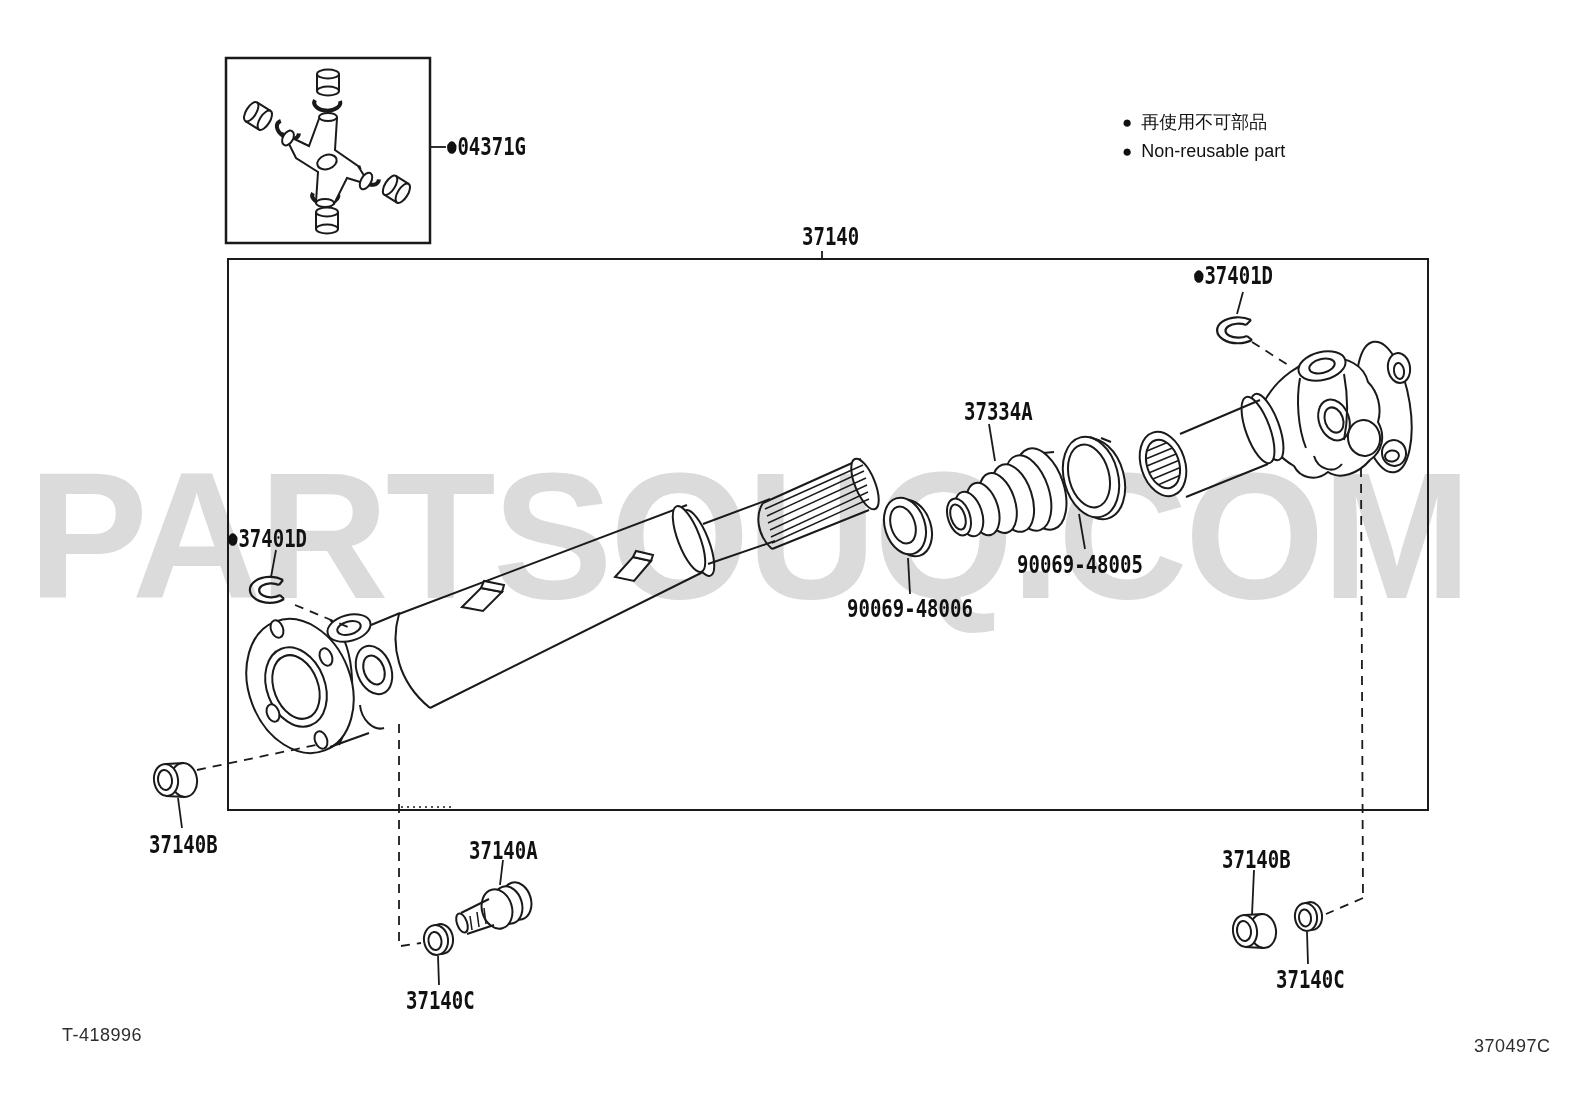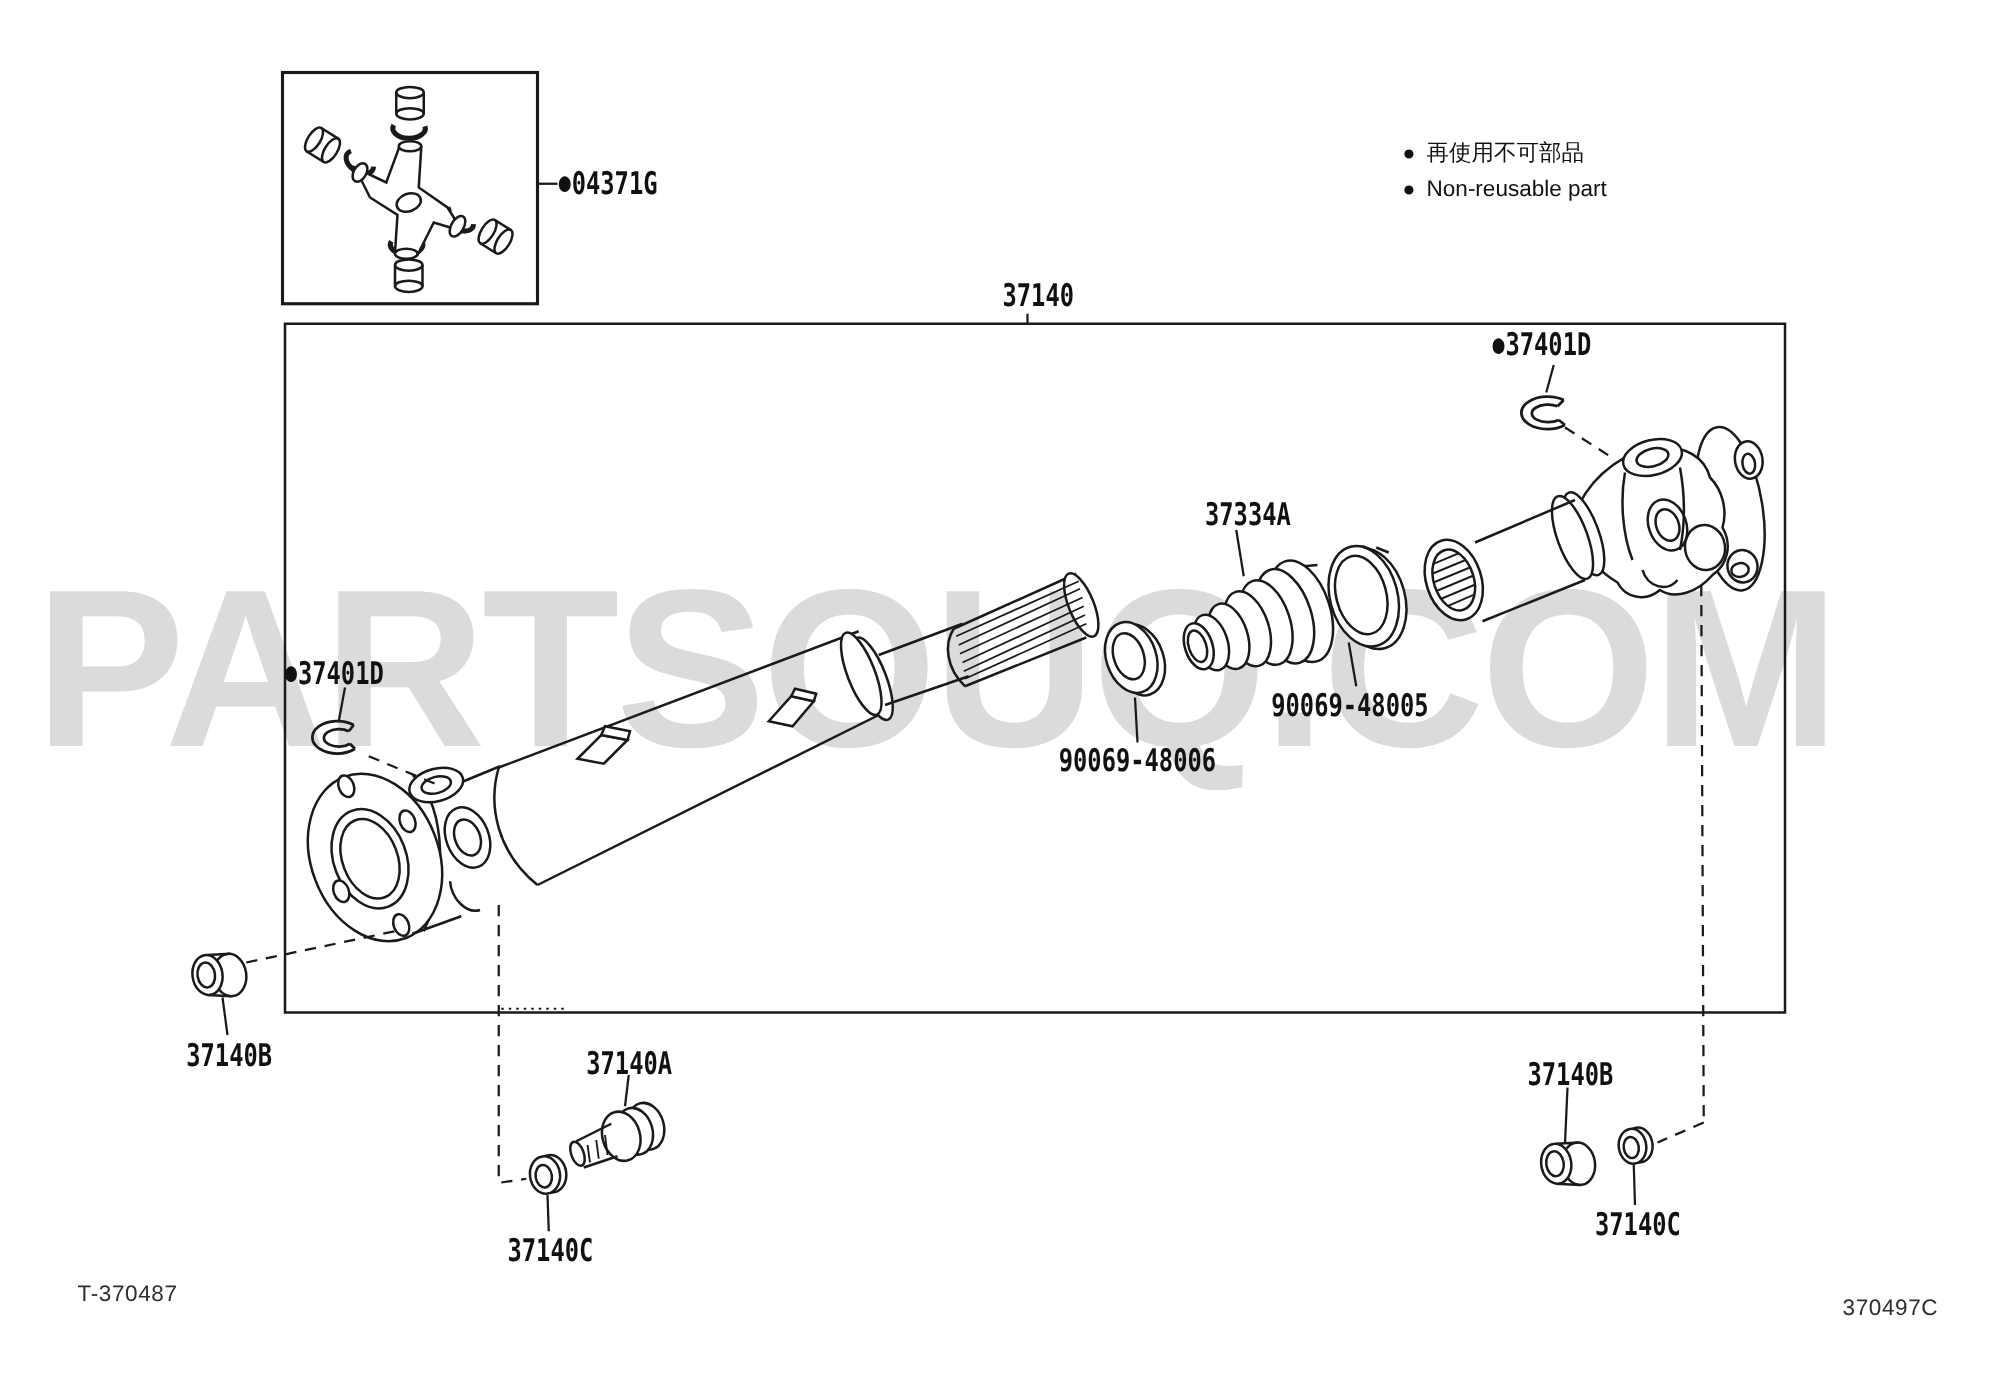--- a/index.html
+++ b/index.html
@@ -335,14 +335,14 @@
 </div>
 
 <div class="plabel" style="left:1222px;top:847px;">
   <span>37140B</span>
 </div>
 
 <div class="plabel" style="left:1276px;top:967px;">
   <span>37140C</span>
 </div>
 
-<div class="footnote" style="left:62px;top:1025px;">T-370487</div>
+<div class="footnote" style="left:62px;top:1025px;">T-418996</div>
 <div class="footnote" style="left:1474px;top:1036px;">370497C</div>
 
 </body></html>

